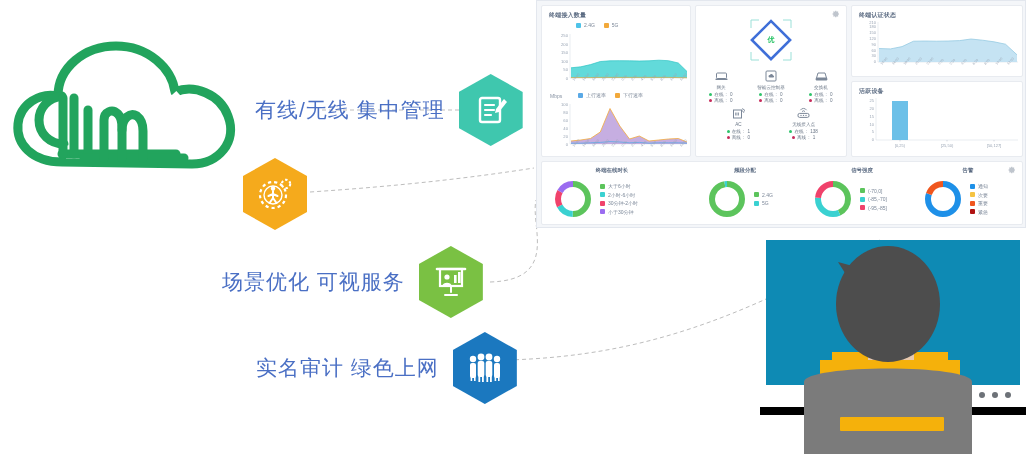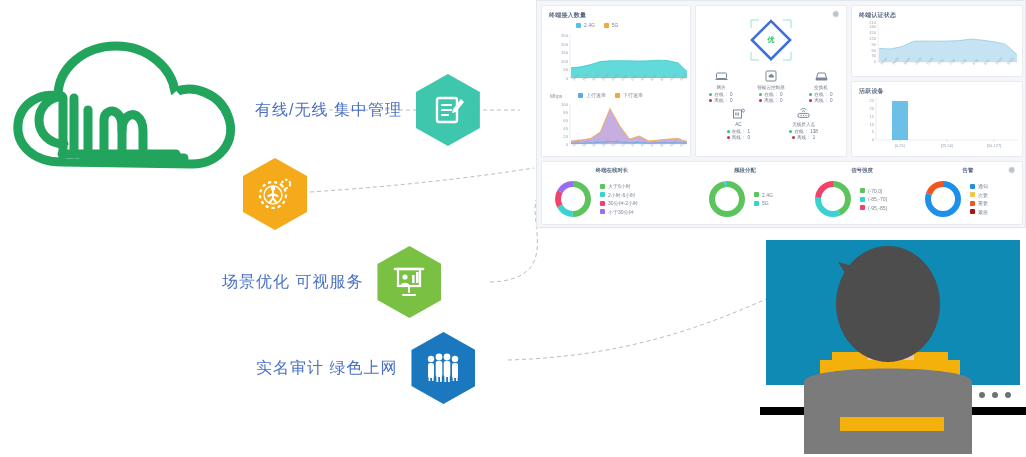--- a/index.html
+++ b/index.html
@@ -9,21 +9,21 @@
     position:relative;overflow:hidden;
   }
   .stage{position:absolute;left:0;top:0;width:1026px;height:457px;}
 
   
   .logo{position:absolute;left:6px;top:32px;width:240px;height:165px;}
 
   
   .feature{position:absolute;display:flex;align-items:center;}
   .feature .ftext{
-    color:#4a6fc4;font-size:16px;letter-spacing:1px;white-space:nowrap;
+    color:#4a6fc4;font-size:21px;letter-spacing:1px;white-space:nowrap;
     margin-right:14px;text-align:left;
   }
   .hexwrap{position:relative;width:64px;height:72px;flex:0 0 auto;}
   .hex{
     position:absolute;left:0;top:0;width:64px;height:72px;
     clip-path:polygon(50% 0%,100% 25%,100% 75%,50% 100%,0% 75%,0% 25%);
     display:flex;align-items:center;justify-content:center;
   }
   .hex svg{display:block;}
   .f1{left:255px;top:74px;}

